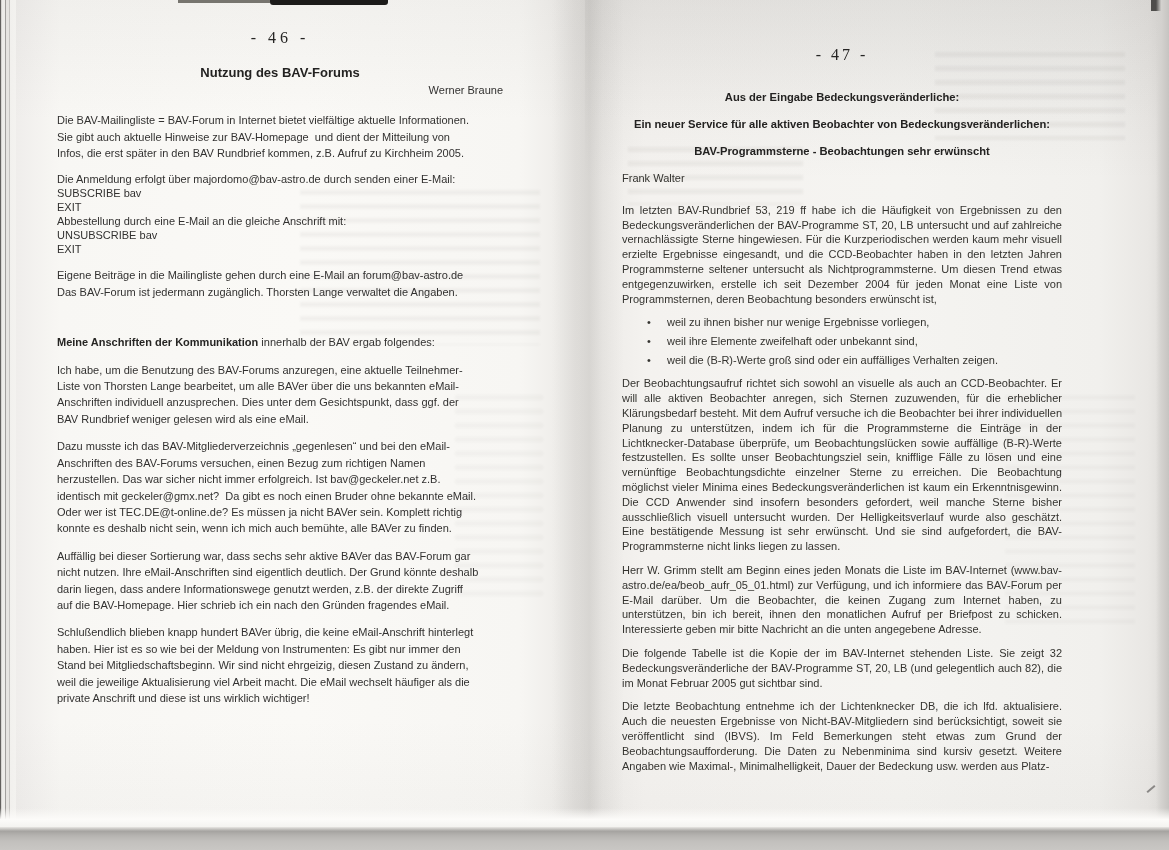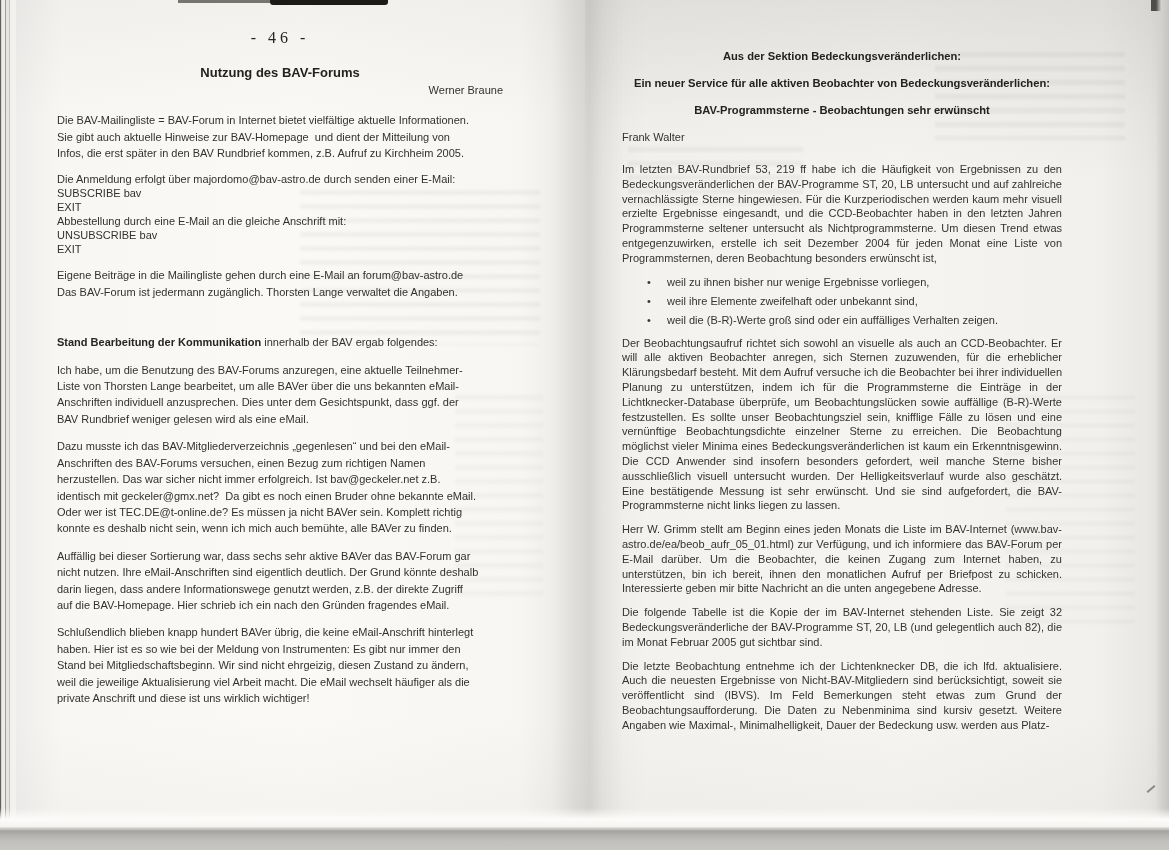--- a/index.html
+++ b/index.html
@@ -93,21 +93,21 @@
 Sie gibt auch aktuelle Hinweise zur BAV-Homepage  und dient der Mitteilung von
 Infos, die erst später in den BAV Rundbrief kommen, z.B. Aufruf zu Kirchheim 2005.</span></p>
         <p class="para tight"><span>Die Anmeldung erfolgt über majordomo@bav-astro.de durch senden einer E-Mail:
 SUBSCRIBE bav
 EXIT
 Abbestellung durch eine E-Mail an die gleiche Anschrift mit:
 UNSUBSCRIBE bav
 EXIT</span></p>
         <p class="para"><span>Eigene Beiträge in die Mailingliste gehen durch eine E-Mail an forum@bav-astro.de
 Das BAV-Forum ist jedermann zugänglich. Thorsten Lange verwaltet die Angaben.</span></p>
-        <p class="para gap"><span class="bold">Stand Bearbeitung der Kommunikation</span><span> innerhalb der BAV ergab folgendes:</span></p>
+        <p class="para gap"><span class="bold">Meine Anschriften der Kommunikation</span><span> innerhalb der BAV ergab folgendes:</span></p>
         <p class="para"><span>Ich habe, um die Benutzung des BAV-Forums anzuregen, eine aktuelle Teilnehmer-
 Liste von Thorsten Lange bearbeitet, um alle BAVer über die uns bekannten eMail-
 Anschriften individuell anzusprechen. Dies unter dem Gesichtspunkt, dass ggf. der
 BAV Rundbrief weniger gelesen wird als eine eMail.</span></p>
         <p class="para"><span>Dazu musste ich das BAV-Mitgliederverzeichnis „gegenlesen“ und bei den eMail-
 Anschriften des BAV-Forums versuchen, einen Bezug zum richtigen Namen
 herzustellen. Das war sicher nicht immer erfolgreich. Ist bav@geckeler.net z.B.
 identisch mit geckeler@gmx.net?  Da gibt es noch einen Bruder ohne bekannte eMail.
 Oder wer ist TEC.DE@t-online.de? Es müssen ja nicht BAVer sein. Komplett richtig
 konnte es deshalb nicht sein, wenn ich mich auch bemühte, alle BAVer zu finden.</span></p>
@@ -117,21 +117,22 @@
 auf die BAV-Homepage. Hier schrieb ich ein nach den Gründen fragendes eMail.</span></p>
         <p class="para"><span>Schlußendlich blieben knapp hundert BAVer übrig, die keine eMail-Anschrift hinterlegt
 haben. Hier ist es so wie bei der Meldung von Instrumenten: Es gibt nur immer den
 Stand bei Mitgliedschaftsbeginn. Wir sind nicht ehrgeizig, diesen Zustand zu ändern,
 weil die jeweilige Aktualisierung viel Arbeit macht. Die eMail wechselt häufiger als die
 private Anschrift und diese ist uns wirklich wichtiger!</span></p>
       </div>
   </section>
 
   <section class="page page-right">
-    <h2 class="rh">Aus der Sektion Bedeckungsveränderlichen:</h2>
+    <div class="pagenum">- 47 -</div>
+    <h2 class="rh">Aus der Eingabe Bedeckungsveränderliche:</h2>
     <h2 class="rh">Ein neuer Service für alle aktiven Beobachter von Bedeckungsveränderlichen:</h2>
     <h2 class="rh">BAV-Programmsterne - Beobachtungen sehr erwünscht</h2>
     <div class="author2">Frank Walter</div>
     <p class="jp">Im letzten BAV-Rundbrief 53, 219 ff habe ich die Häufigkeit von Ergebnissen zu den Bedeckungsveränderlichen der BAV-Programme ST, 20, LB untersucht und auf zahlreiche vernachlässigte Sterne hingewiesen. Für die Kurzperiodischen werden kaum mehr visuell erzielte Ergebnisse eingesandt, und die CCD-Beobachter haben in den letzten Jahren Programmsterne seltener untersucht als Nichtprogrammsterne. Um diesen Trend etwas entgegenzuwirken, erstelle ich seit Dezember 2004 für jeden Monat eine Liste von Programmsternen, deren Beobachtung besonders erwünscht ist,</p>
     <div class="bullets" id="right-bullets">
         <div class="bullet-row">
           <span class="dot">•</span>
           <span>weil zu ihnen bisher nur wenige Ergebnisse vorliegen,</span>
         </div>
         <div class="bullet-row">

